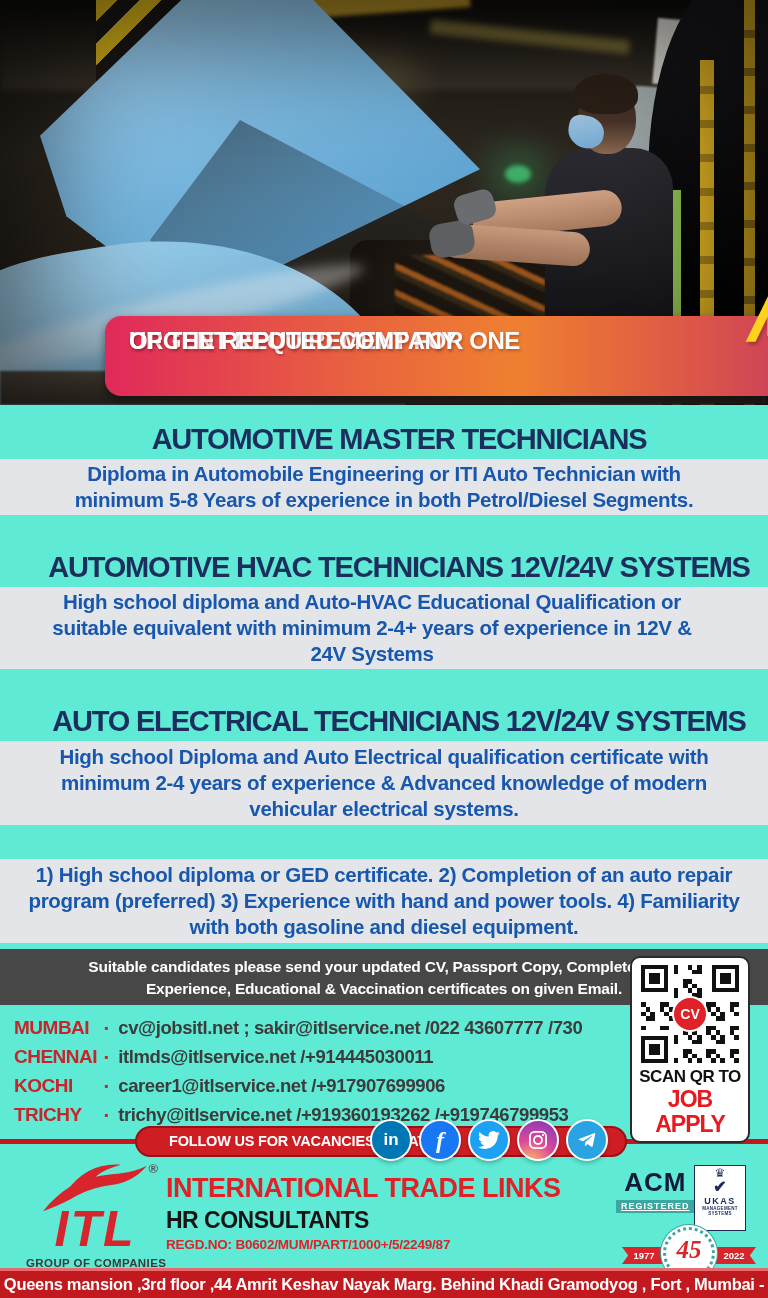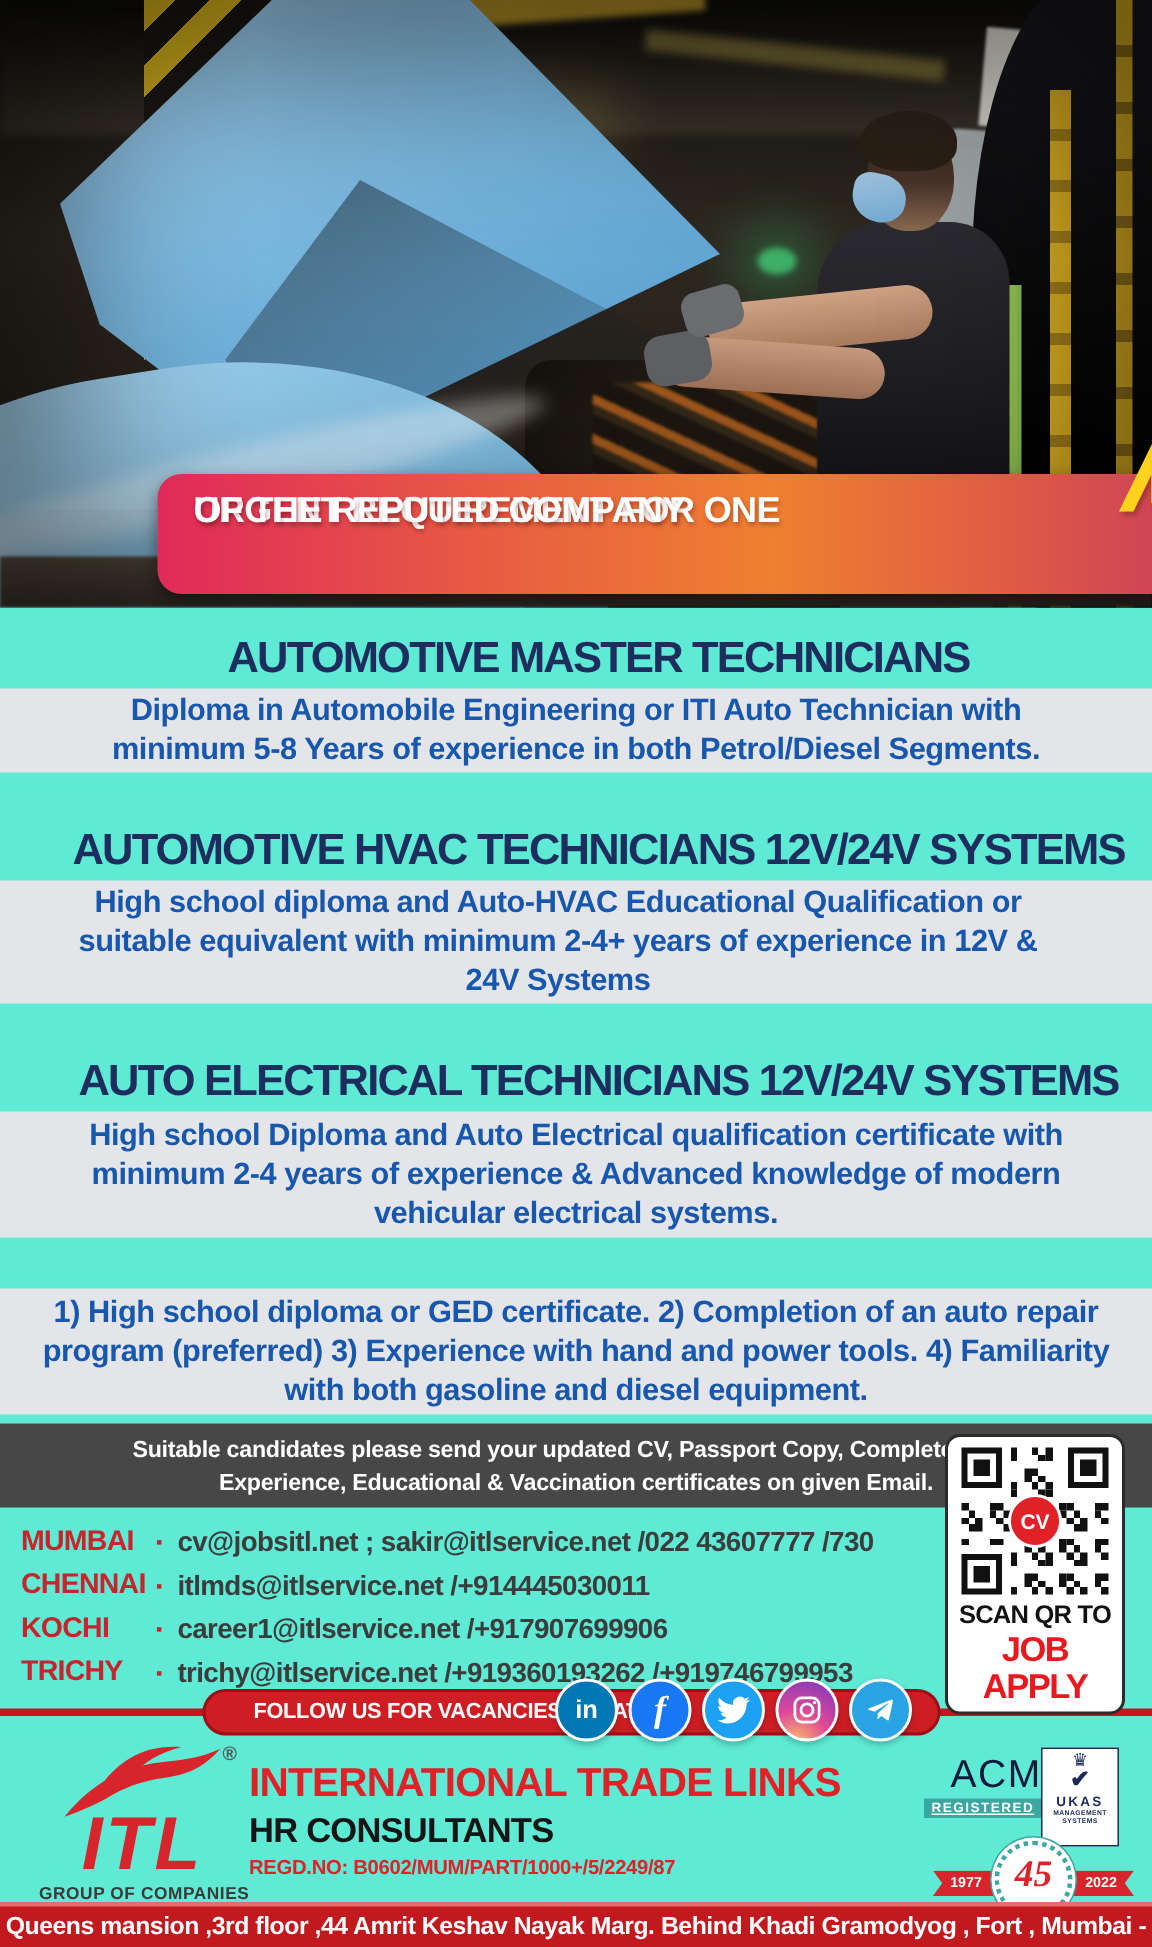--- a/index.html
+++ b/index.html
@@ -96,21 +96,21 @@
   .logo-block{position:absolute;left:26px;top:-4px;width:138px;text-align:center;}
   .logo-eagle{width:112px;height:52px;display:block;margin:0 auto;}
   .logo-reg{position:absolute;right:6px;top:0;color:#555;font-size:13px;font-weight:700;}
   .logo-itl{color:#d8242b;font-weight:900;font-style:italic;font-size:50px;line-height:44px;letter-spacing:2px;margin-top:-6px;}
   .logo-sub{color:#3a3a3a;font-size:11.5px;font-weight:700;letter-spacing:.4px;margin-top:6px;white-space:nowrap;}
   .company-block{position:absolute;left:166px;top:8px;}
   .company-name{color:#e02128;font-weight:800;font-size:27px;letter-spacing:-.5px;white-space:nowrap;}
   .company-division{color:#151515;font-weight:800;font-size:23px;letter-spacing:-.5px;margin-top:3px;}
   .company-regd{color:#e02128;font-weight:800;font-size:13.5px;margin-top:3px;letter-spacing:-.2px;}
   .acm-block{position:absolute;left:616px;top:4px;text-align:center;}
-  .acm-name{color:#121a3c;font-weight:400;font-size:26px;letter-spacing:1px;line-height:1;text-align:right;}
+  .acm-name{color:#121a3c;font-weight:700;font-size:26px;letter-spacing:1px;line-height:1;}
   .acm-tag{background:#3aa8a0;color:#fff;font-weight:700;font-size:9px;letter-spacing:1px;padding:1.5px 5px;margin-top:2px;display:inline-block;text-decoration:underline;}
   .ukas-block{position:absolute;left:694px;top:0;width:52px;height:66px;border:1.5px solid #1a2a5a;background:#fff;text-align:center;padding-top:1px;}
   .ukas-crown{color:#1a2a5a;font-size:12px;line-height:1;}
   .ukas-check{color:#1a2a5a;font-size:16px;font-weight:800;line-height:1;}
   .ukas-name{color:#1a2a5a;font-weight:800;font-size:9px;letter-spacing:1.5px;margin-top:1px;}
   .ukas-tag{color:#1a2a5a;font-size:4.5px;font-weight:700;letter-spacing:.3px;}
   .anniv-block{position:absolute;left:622px;top:60px;width:134px;height:56px;}
   .anniv-ribbon{position:absolute;top:22px;width:44px;height:17px;background:#d8242b;color:#fff;font-weight:800;font-size:9.5px;line-height:17px;text-align:center;}
   .anniv-l{left:0;clip-path:polygon(0 0,100% 0,100% 100%,0 100%,14% 50%);}
   .anniv-r{right:0;clip-path:polygon(0 0,100% 0,86% 50%,100% 100%,0 100%);}

